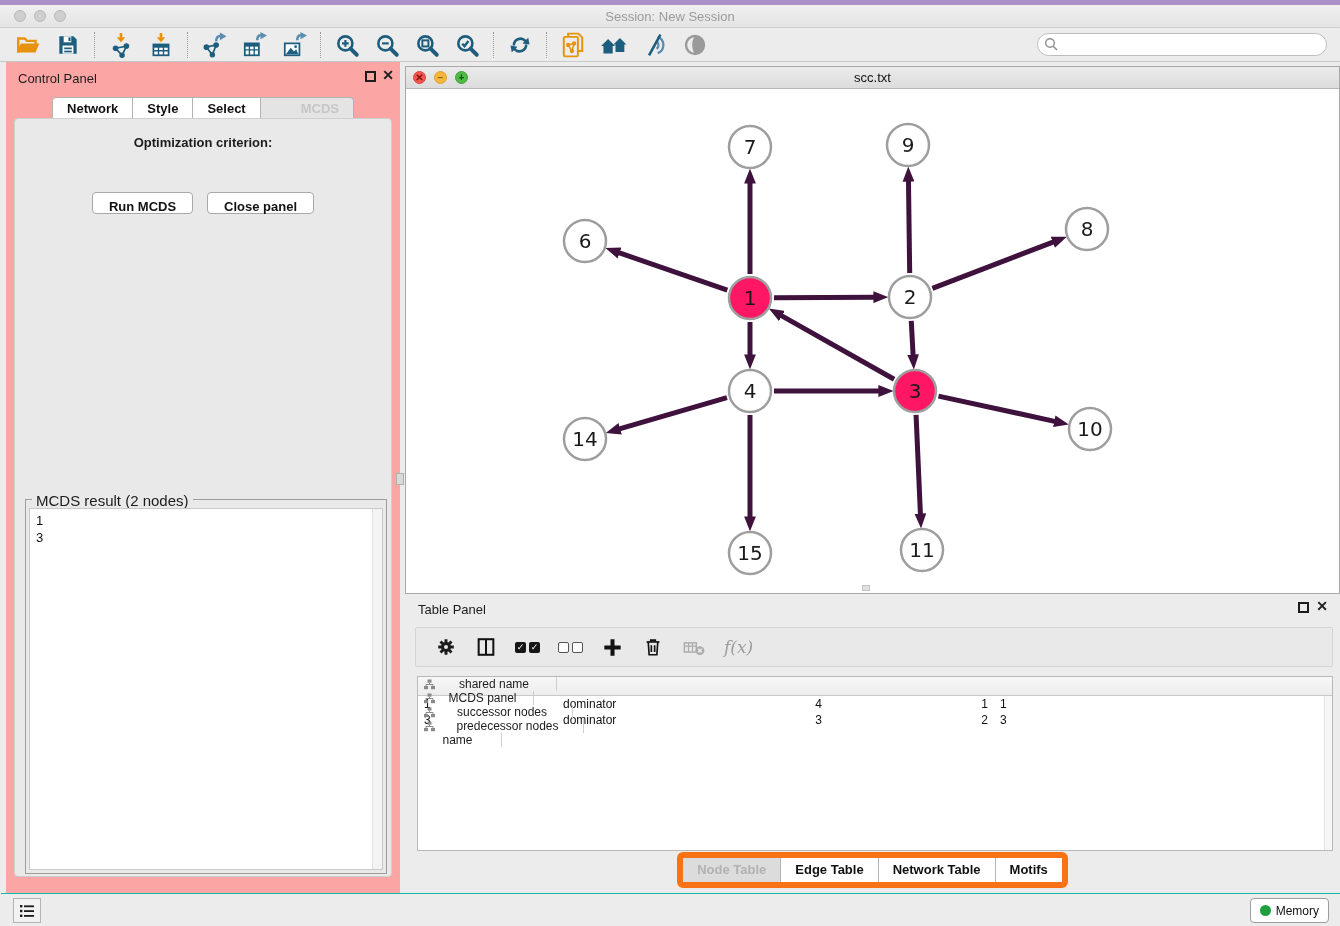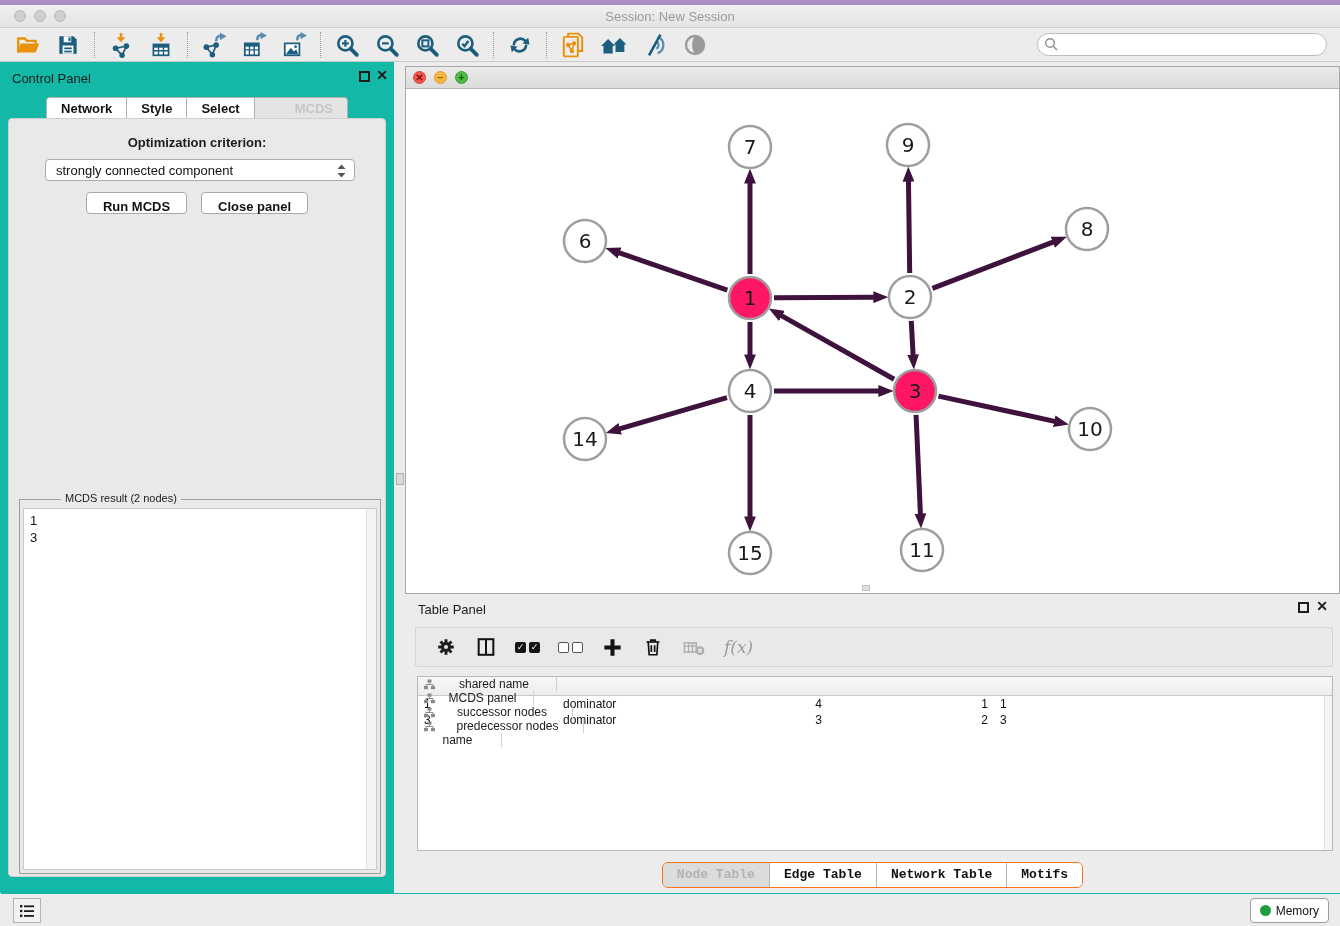--- a/index.html
+++ b/index.html
@@ -19,21 +19,21 @@
   .toolbar { position:absolute; left:0; top:28px; width:1340px; height:34px;
     background:#ececec; border-bottom:1px solid #c9c9c9; display:flex; align-items:center; }
   .tbtn { background:none; border:none; padding:0 7px; height:30px; display:flex; align-items:center; cursor:pointer; }
   .tsep { width:1px; height:26px; border-left:1px dotted #9a9a9a; margin:0 6px; }
   .search-wrap { position:absolute; right:13px; top:5px; width:290px; height:23px; }
   .search-input { width:100%; height:100%; border:1px solid #bdbdbd; border-radius:12px;
     background:#fff; padding-left:26px; font-size:12px; color:#333; outline:none; }
   .search-mag { position:absolute; left:7px; top:4px; }
 
   
-  .control-panel { position:absolute; left:0; top:62px; width:394px; height:831px; background:#14b8a6; }
+  .control-panel { position:absolute; left:6px; top:62px; width:394px; height:831px; background:#fca5a5; }
   .cp-head { position:absolute; left:0; top:0; width:100%; height:30px; }
   .cp-title { position:absolute; left:12px; top:9px; font-size:13px; color:#1c1c1c; }
   .float-btn { position:absolute; top:9px; width:11px; height:11px; border:2px solid #1c1c1c; background:none; cursor:pointer; }
   .close-btn { position:absolute; top:5px; font-size:14px; font-weight:bold; color:#1c1c1c; background:none; border:none; cursor:pointer; }
   .cp-tabs { position:absolute; left:0; top:35px; width:100%; display:flex; justify-content:center; }
   .cp-tab { border:1px solid #b2b2b2; border-bottom:none; background:#fff; color:#111;
     font-size:13px; font-weight:600; padding:3px 14px 4px; cursor:pointer; }
   .cp-tab:first-child { border-radius:4px 0 0 0; }
   .cp-tab:last-child { border-radius:0 4px 0 0;padding-left:40px; }
   .cp-tab + .cp-tab { border-left:none; }
@@ -45,21 +45,21 @@
   .dropdown { position:absolute; left:36px; top:40px; width:310px; height:22px;
     background:#fff; border:1px solid #ababab; border-radius:4px; font-size:13px;
     display:flex; align-items:center; padding-left:10px; color:#111; cursor:pointer; }
   .dd-chev { position:absolute; right:7px; top:3px; }
   .cp-buttons { position:absolute; left:0; top:73px; width:100%; display:flex; justify-content:center; gap:14px; }
   .pbtn { background:#fff; border:1px solid #a9a9a9; border-radius:4px; height:22px;
     padding:6px 16px; font-size:13px; font-weight:600; color:#111; cursor:pointer; font-family:"Liberation Sans",sans-serif; }
   .result-group { position:absolute; left:10px; right:4px; top:380px; bottom:2px;
     border:1px solid #9d9d9d; }
   .result-title { position:absolute; left:6px; top:-8px; background:#e9e9e9;
-    padding:0 4px; font-size:11px; color:#1c1c1c;margin-left:35px; }
+    padding:0 4px; font-size:15px; color:#1c1c1c; }
   .result-area { position:absolute; left:3px; right:3px; top:8px; bottom:3px;
     background:#fff; border:1px solid #c9c9c9; font-size:13px; color:#111;
     padding:3px 0 0 6px; line-height:17px; }
   .result-scroll { position:absolute; right:0; top:0; bottom:0; width:10px;
     background:#f3f3f3; border-left:1px solid #e2e2e2; }
   .divider-handle { position:absolute; left:396px; top:473px; width:8px; height:12px;
     background:#d9d9d9; border:1px solid #b0b0b0; cursor:col-resize; }
 
   
   .net-window { position:absolute; left:405px; top:66px; width:935px; height:528px;
@@ -92,21 +92,21 @@
   .th { display:flex; align-items:center; border-right:1px solid #cfcfcf; font-size:12px;
     color:#1c1c1c; position:relative; }
   .th .tree { margin-left:5px; }
   .th .lbl { flex:1; text-align:center; padding-right:4px; }
   .trow { display:flex; height:16px; font-size:12px; color:#111; }
   .td { padding:1px 6px 0; overflow:hidden; white-space:nowrap; }
   .ta-r { text-align:right; }
   .tbl-scroll { position:absolute; right:0; top:19px; bottom:0; width:8px;
     background:#f5f5f5; border-left:1px solid #e3e3e3; }
   .tp-tabs { position:absolute; left:0; bottom:5px; width:100%; display:flex; justify-content:center; }
-  .tp-tabgroup { display:flex; border:1px solid #f97316; border-radius:6px; overflow:hidden;font-family:Liberation Mono, monospace; }
+  .tp-tabgroup { display:flex; border:6px solid #f97316; border-radius:6px; overflow:hidden; }
   .tp-tab { background:#fff; font-size:13px; font-weight:600; color:#111;
     padding:4px 14px 5px; cursor:pointer; }
   .tp-tab + .tp-tab { border-left:1px solid #b5b5b5; }
   .tp-tab.active { background:#dcdcdc; color:#b2b2b2; }
 
   
   .statusbar { position:absolute; left:1px; top:893px; width:1340px; height:33px;
     background:#ececec; border-top:1px solid #14b8a6; }
   .sb-listbtn { position:absolute; left:12px; top:4px; width:28px; height:25px;
     background:#f2f2f2; border:1px solid #b3b3b3; display:flex; align-items:center; justify-content:center; cursor:pointer; }
@@ -295,27 +295,20 @@
       <button class="close-btn" style="right:6px">✕</button>
     </div>
     <div class="cp-tabs">
       <div class="cp-tab">Network</div>
       <div class="cp-tab">Style</div>
       <div class="cp-tab">Select</div>
       <div class="cp-tab active">MCDS</div>
     </div>
     <div class="cp-body">
       <div class="opt-label">Optimization criterion:</div>
-      <div class="dropdown">
-        <span>strongly connected component</span>
-        <svg class="dd-chev" width="11" height="16" viewBox="0 0 11 16">
-            <path d="M1.5 6 L5.5 1.5 L9.5 6 Z" fill="#555"></path>
-            <path d="M1.5 10 L5.5 14.5 L9.5 10 Z" fill="#555"></path>
-          </svg>
-      </div>
       <div class="cp-buttons">
         <button class="pbtn">Run MCDS</button>
         <button class="pbtn">Close panel</button>
       </div>
       <div class="result-group">
         <div class="result-title">MCDS result (2 nodes)</div>
         <div class="result-area">
           <div>1</div>
           <div>3</div>
           <div class="result-scroll"></div>
@@ -324,20 +317,21 @@
     </div>
   </div>
 
   <div class="divider-handle"></div>
 
   <div class="net-window">
     <div class="nw-titlebar">
       <button class="nw-dot nw-close">✕</button>
       <button class="nw-dot nw-min">−</button>
       <button class="nw-dot nw-max">+</button>
+      <div class="nw-title">scc.txt</div>
     </div>
     <div class="nw-canvas">
       <svg id="graph-svg" width="933" height="504" viewBox="0 0 933 504">
           <defs>
             <marker id="arrow" viewBox="0 0 14 11" refX="1.5" refY="5.5" markerWidth="15" markerHeight="12" orient="auto" markerUnits="userSpaceOnUse">
               <path d="M0,0 L14,5.5 L0,11 Z" fill="#3e123c"></path>
             </marker>
           </defs>
           <line x1="344" y1="185" x2="344" y2="93" stroke="#3e123c" stroke-width="5" marker-end="url(#arrow)"></line>
           <line x1="321.3154350687673" y1="201.16351393284685" x2="212.0816571913811" y2="163.42820884793164" stroke="#3e123c" stroke-width="5" marker-end="url(#arrow)"></line>

